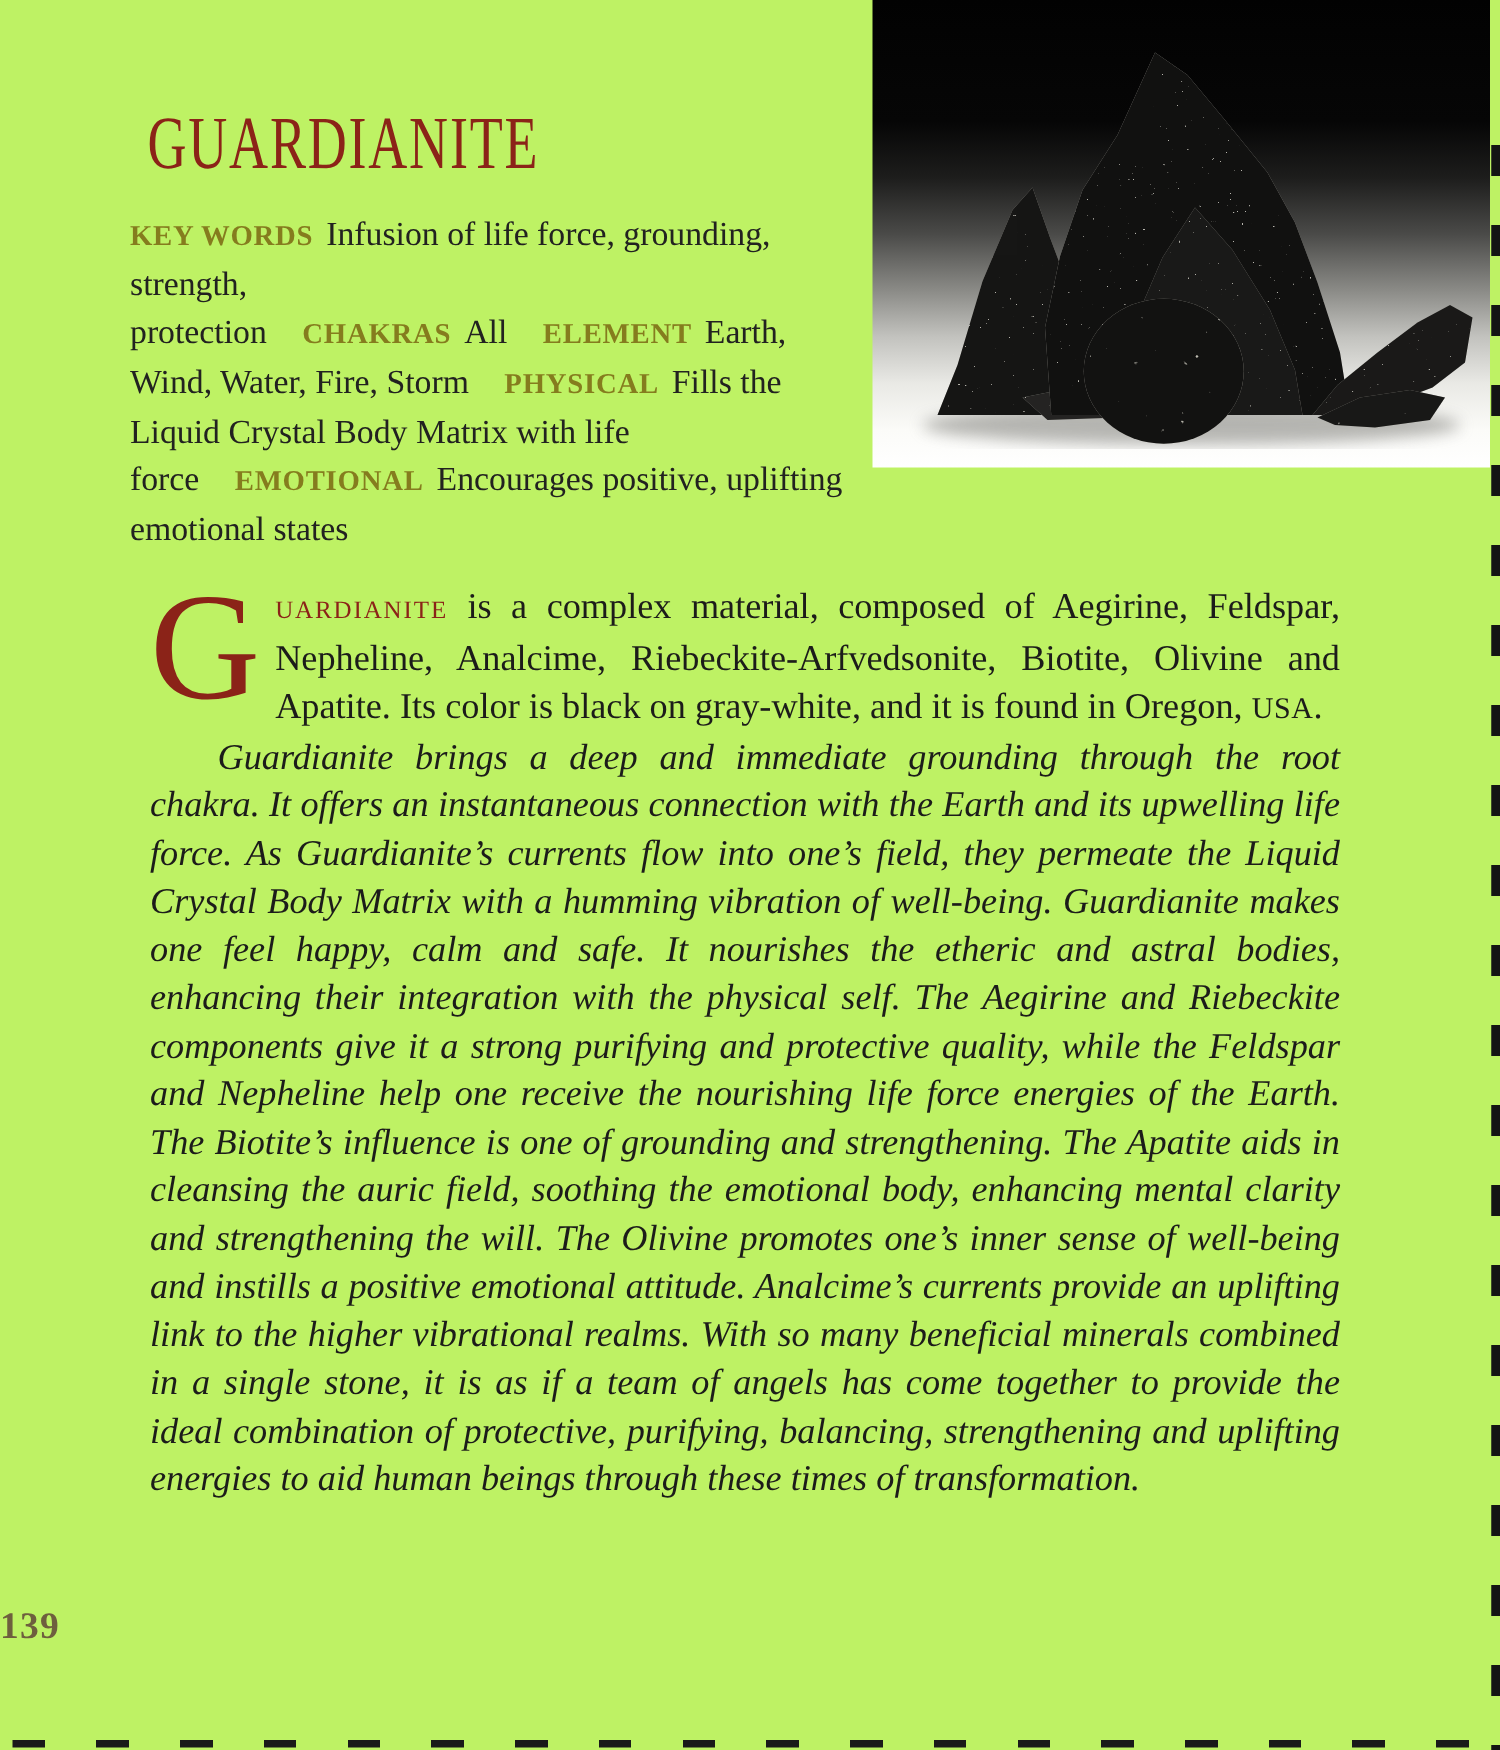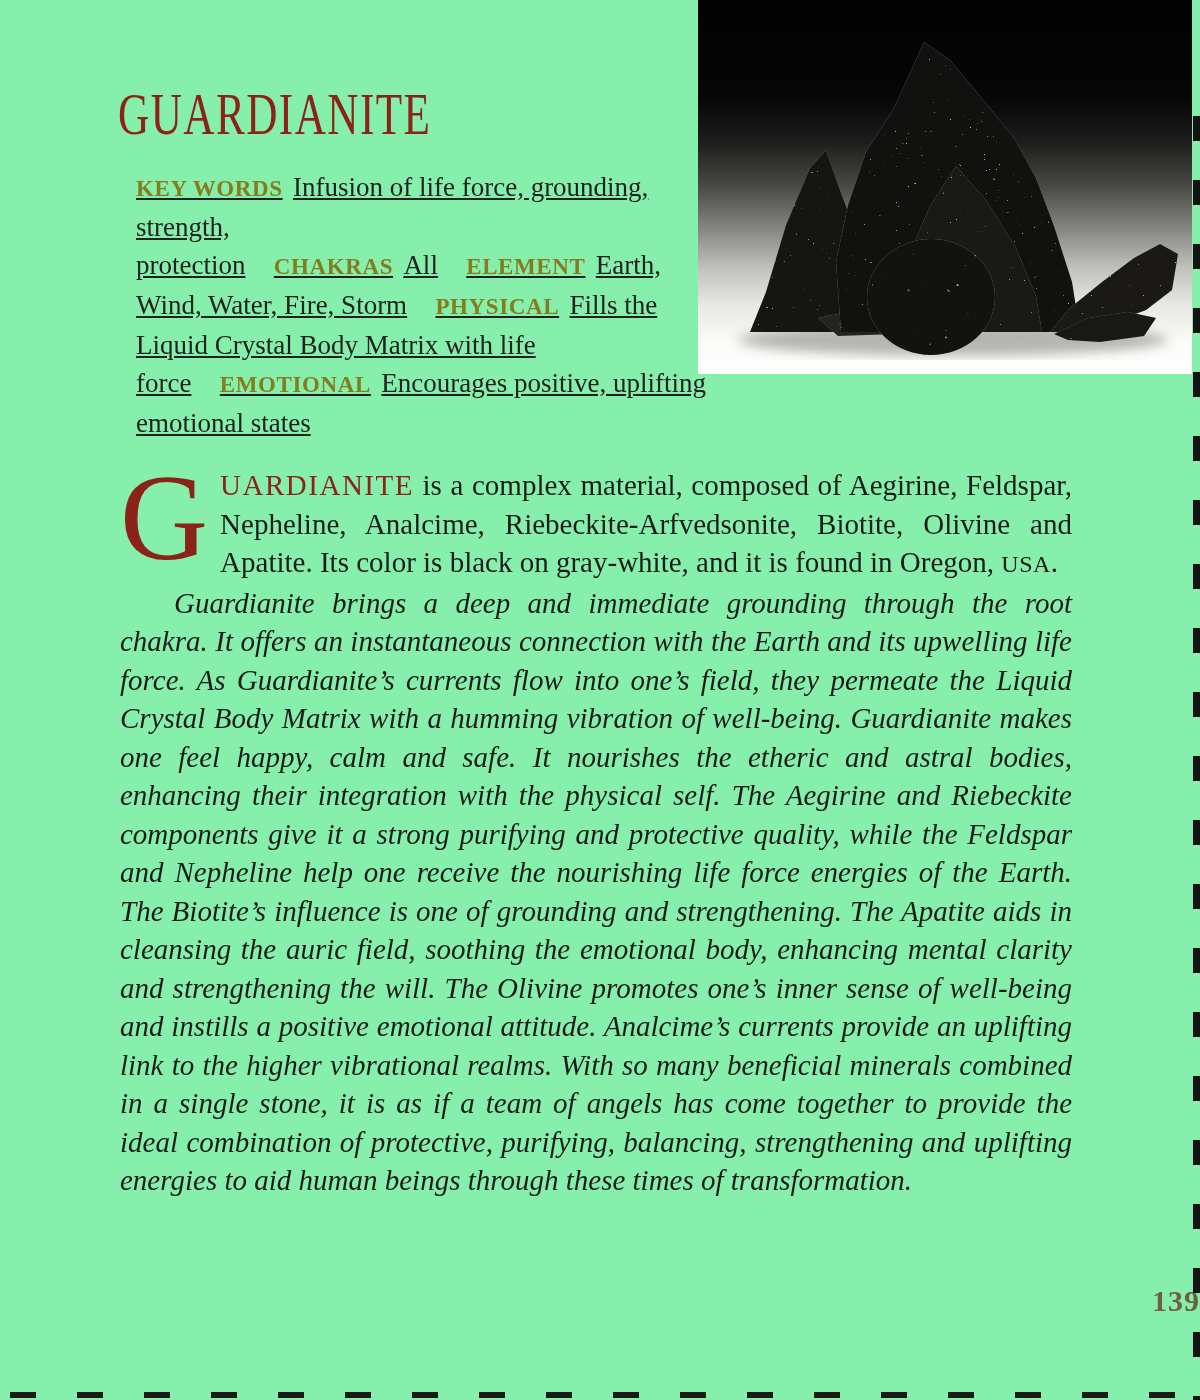--- a/index.html
+++ b/index.html
@@ -3,21 +3,21 @@
 <meta charset="utf-8">
 <style>
   html,body{margin:0;padding:0;}
   body{
     width:1200px;height:1400px;
     background:#ffffff;
     font-family:"Liberation Serif", serif;
     position:relative;
     overflow:hidden;
   }
-  .page{position:absolute;inset:0;background:#86efac;}
+  .page{position:absolute;inset:0;background:#bef264;}
 
   
   .title{
     position:absolute;left:118px;top:84px;margin:0;
     font-size:60px;font-weight:400;color:#8b2318;
     letter-spacing:2px;line-height:1;
     transform:scaleX(0.72);transform-origin:left top;
     white-space:nowrap;
   }
 
@@ -25,22 +25,22 @@
   .photo{
     position:absolute;left:698px;top:0;width:494px;height:374px;
     background:linear-gradient(180deg,#020202 0%,#060606 26%,#1d1d1c 38%,
       #4a4a48 50%,#8a8a86 62%,#c2c2be 72%,#e9e9e5 82%,#fbfbf8 92%,#ffffff 100%);
     overflow:hidden;
   }
   .photo svg{display:block;}
 
   
   .kw{
-    position:absolute;left:136px;top:168px;width:578px;margin:0;
-    font-size:27px;line-height:38px;color:#222220;text-decoration:underline;
+    position:absolute;left:104px;top:168px;width:578px;margin:0;
+    font-size:27px;line-height:38px;color:#222220;
   }
   .kw .lbl{
     color:#857c1e;font-weight:bold;font-size:23px;letter-spacing:0.6px;
     margin-right:0.45em;
   }
   .kw .val{margin-right:1.05em;}
   .kw .val:last-child{margin-right:0;}
   .spiritual{
     top:392px;width:1030px;white-space:nowrap;
   }
@@ -52,29 +52,29 @@
     text-align:justify;
   }
   .bodytext p{margin:0;}
   .dropcap{
     float:left;
     font-size:122px;line-height:0.76;
     color:#8b2318;
     margin:6px 12px 0 0;
   }
   .leadcaps{
-    color:#8b2318;font-size:29px;letter-spacing:1.5px;
+    color:#8b2318;font-size:20px;letter-spacing:1.5px;
   }
   .sc{font-size:24px;letter-spacing:0.5px;margin-top:14px;}
   .para2{text-indent:54px;font-style:italic;}
 
   
   .pagenum{
     position:absolute;left:0;top:1284px;width:1200px;
-    text-align:right;font-size:30px;font-weight:bold;color:#6e5f3e;
+    text-align:left;font-size:30px;font-weight:bold;color:#6e5f3e;
     letter-spacing:1px;
   }
 
   
   .right-marks{
     position:absolute;right:0;top:116px;width:7px;height:1284px;
     background:repeating-linear-gradient(to bottom,
       #141414 0 25px, transparent 25px 64px);
   }
   .bottom-marks{

